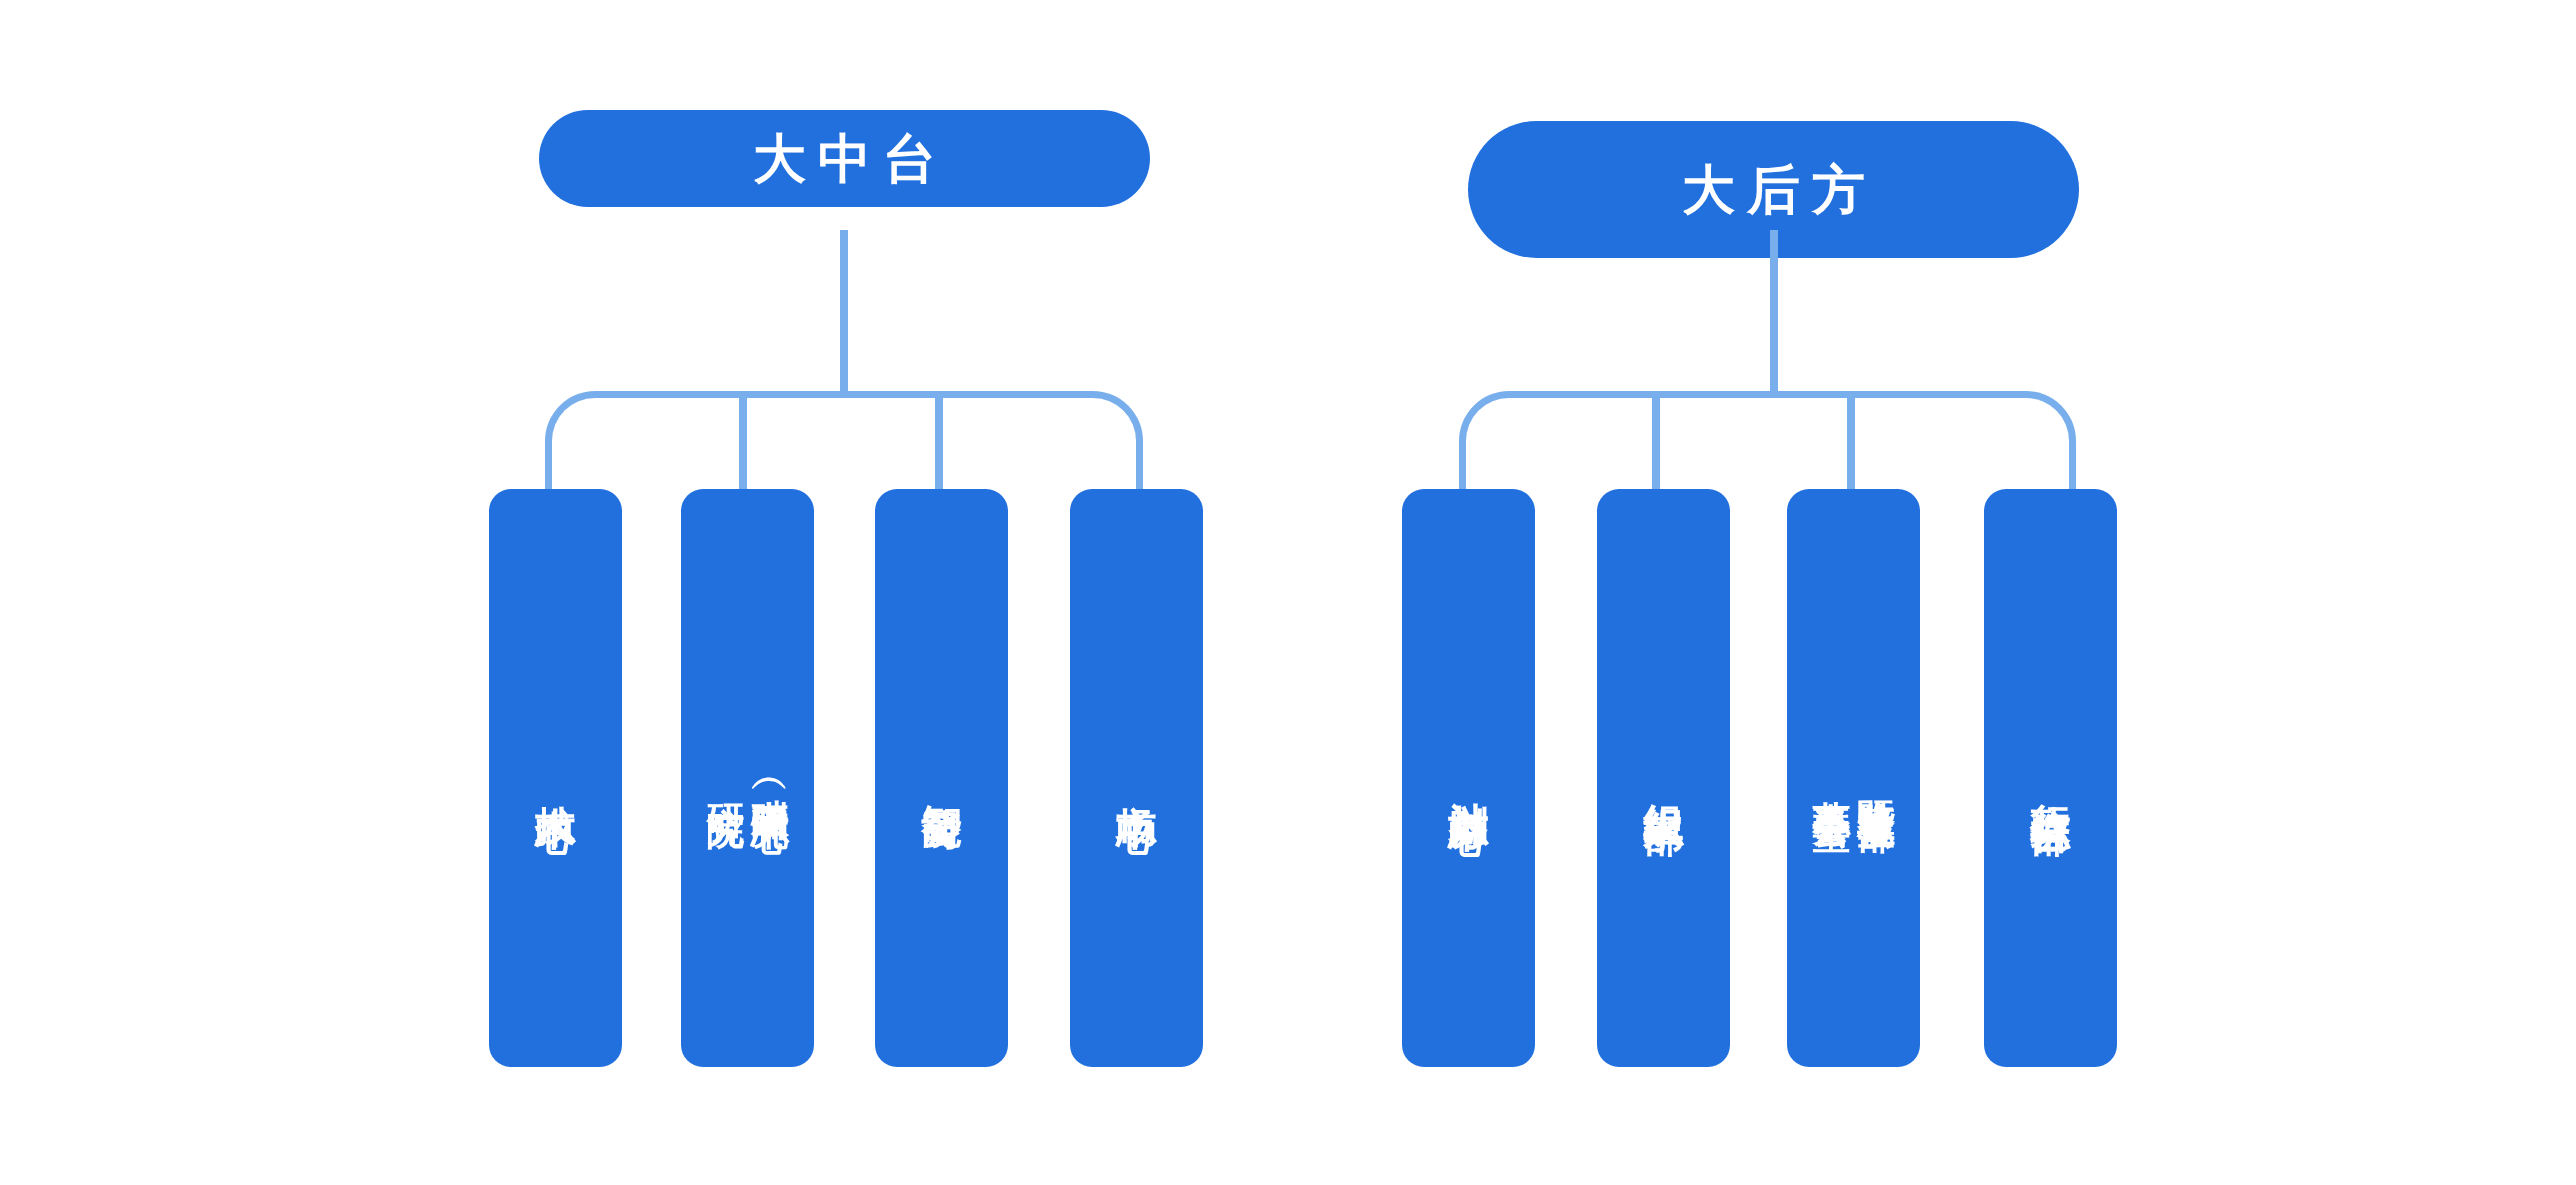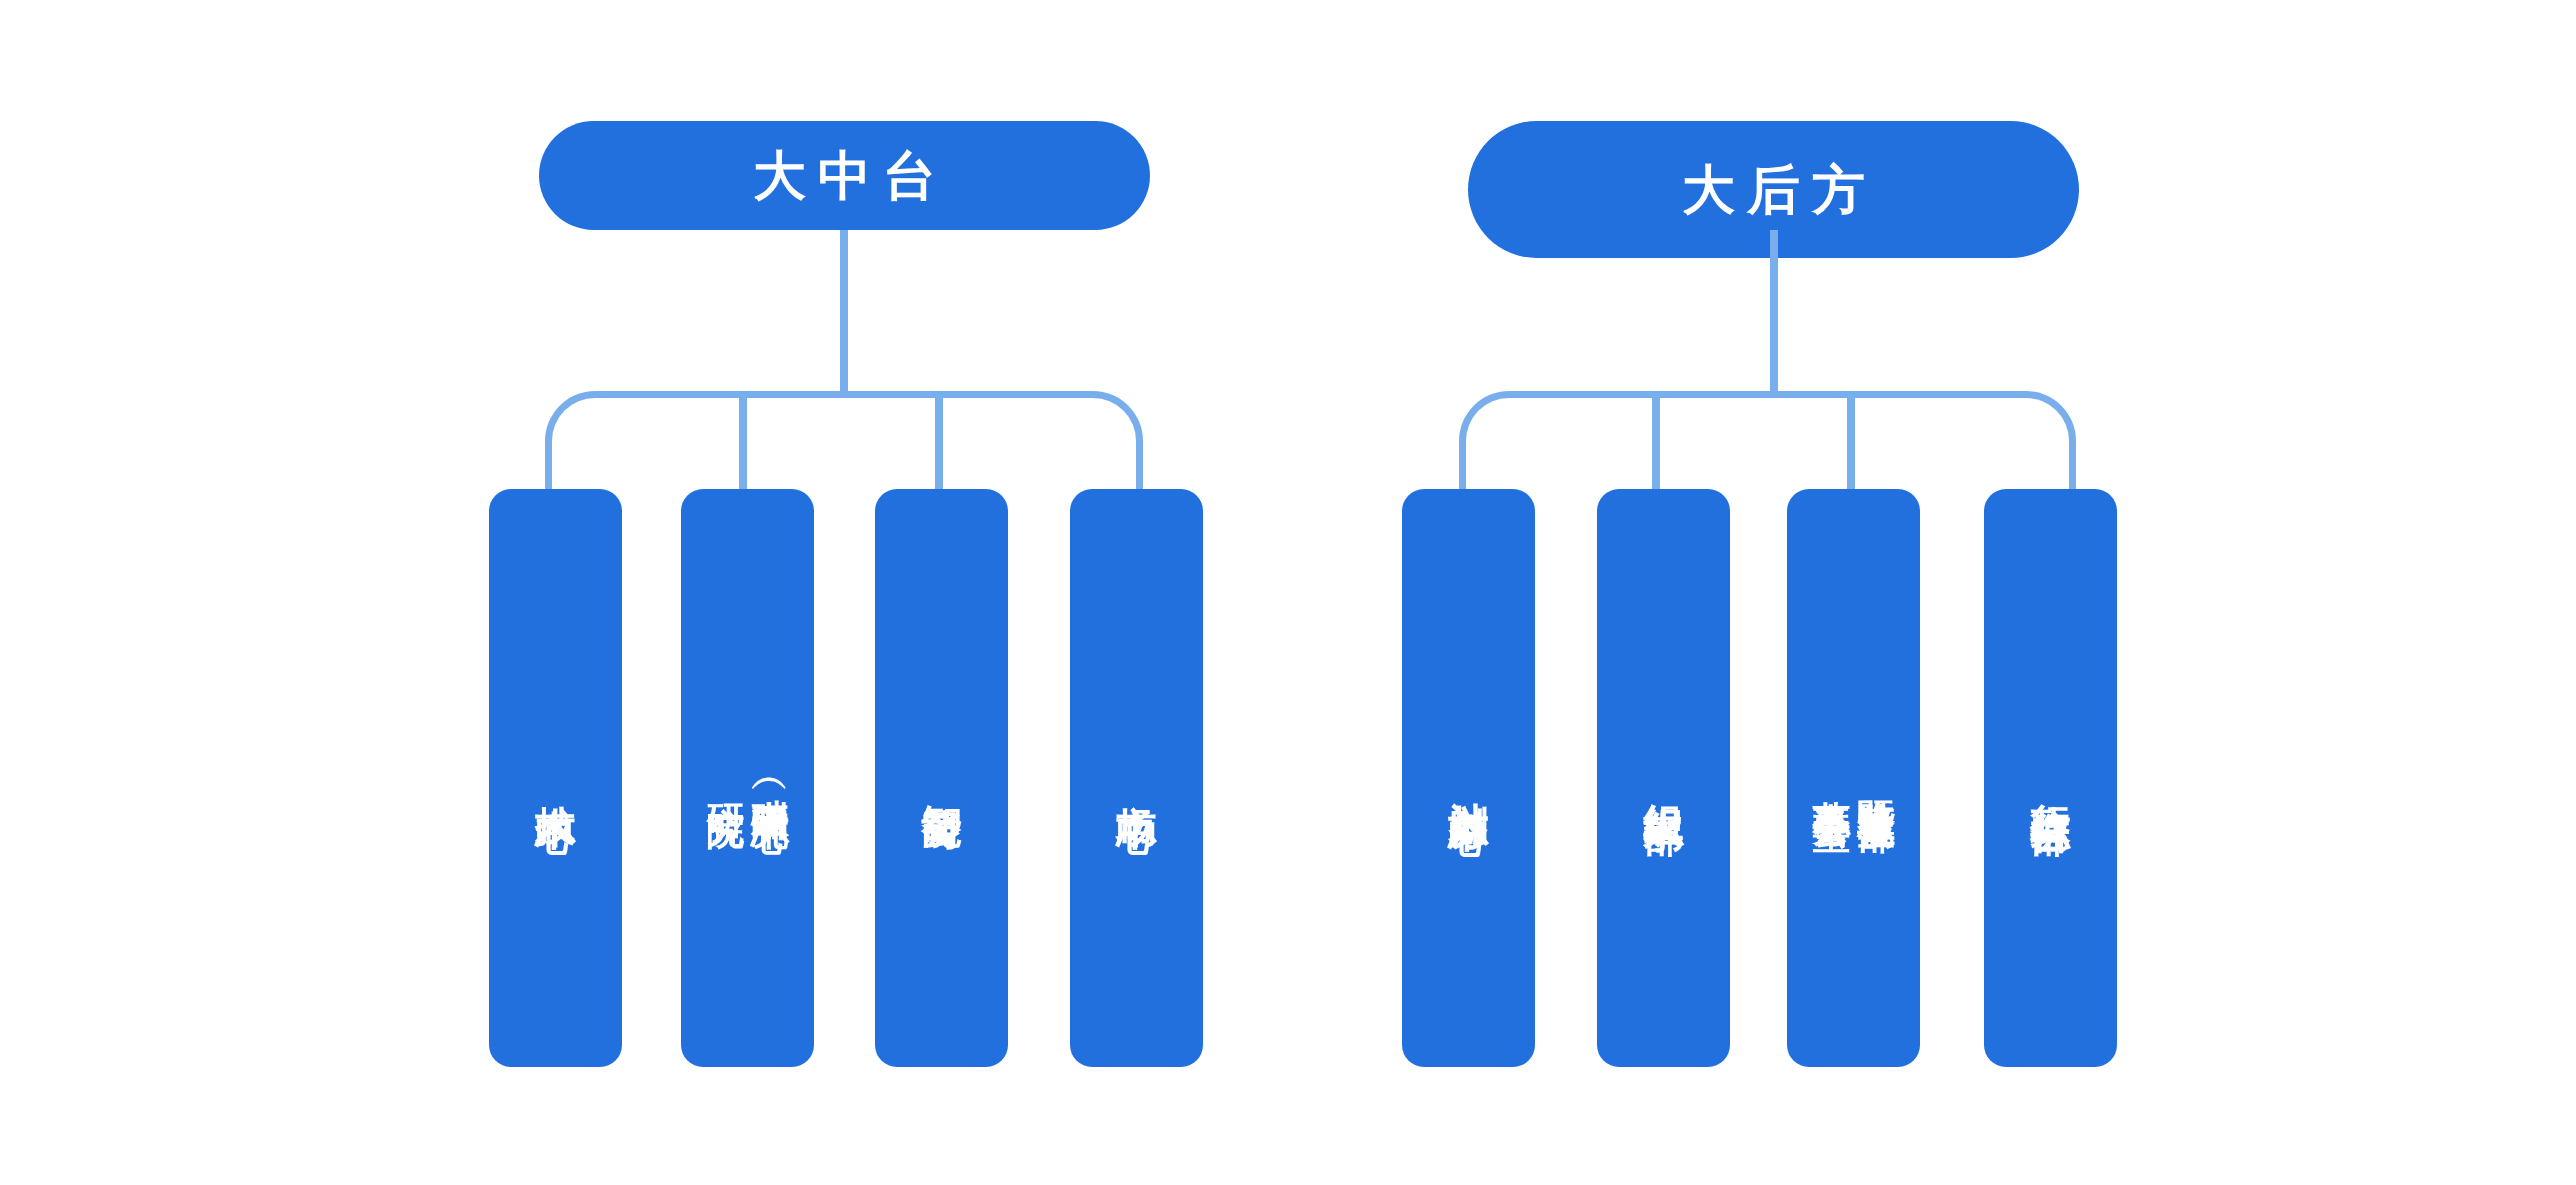--- a/index.html
+++ b/index.html
@@ -85,21 +85,21 @@
   }
   .leaf.two-line .leaf-line {
     font-size: 38px;
   }
 </style>
 </head>
 <body>
 
 <div id="canvas">
 
-  <div class="pill" style="left:539px; top:121px; width:611px; height:109px;">
+  <div class="pill" style="left:539px; top:110px; width:611px; height:97px;">
     <span class="pill-label">大中台</span>
   </div>
 
   <div class="conn-stem" style="left:840px; top:230px; width:7.7px; height:164px;"></div>
 
   <div class="conn-bus" style="left:545px; top:391px; width:598px; height:111px;"></div>
 
   <div class="conn-drop" style="left:739px; top:394px; height:96px;"></div>
   <div class="conn-drop" style="left:935px; top:394px; height:96px;"></div>
 

